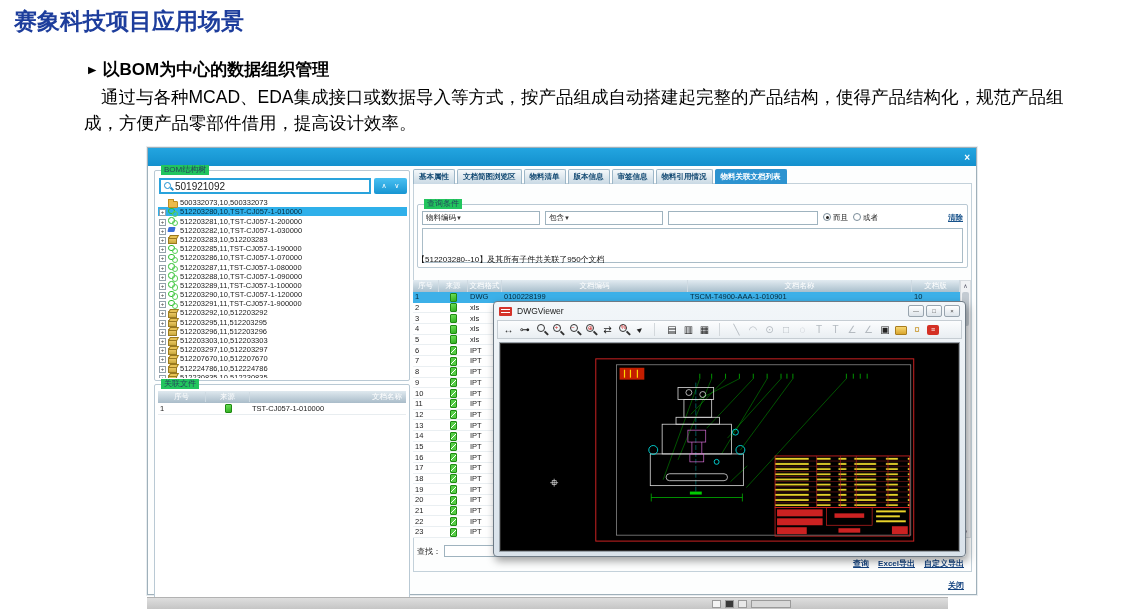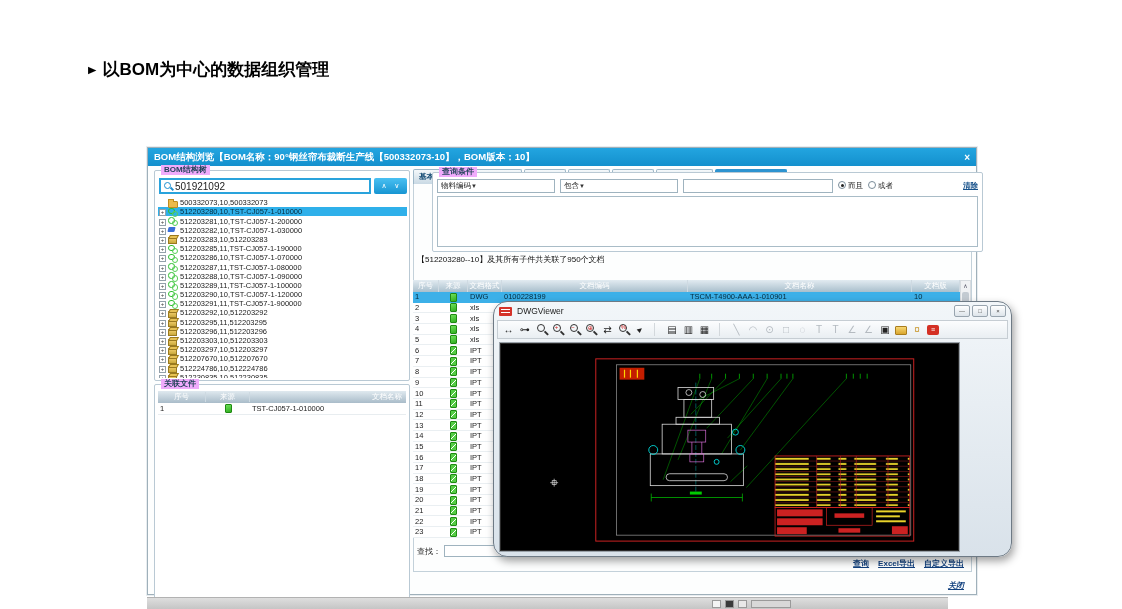--- a/index.html
+++ b/index.html
@@ -11,21 +11,21 @@
   #bullet-row{position:absolute;left:88px;top:58px;font-size:17px;font-weight:bold;color:#000;display:flex;align-items:center;}
   #bullet-row .arrow{font-size:11px;margin-right:6px;transform:scaleY(.9);}
   #para{position:absolute;left:84px;top:84px;width:990px;font-size:17.5px;line-height:26px;color:#000;text-indent:17px;}
 
   
   #win{position:absolute;left:147px;top:147px;width:830px;height:448px;background:#fdfefe;border:1px solid #9fb0ba;box-shadow:0 0 0 1px #e8edf0;}
   #win-titlebar{position:absolute;left:0;top:0;width:100%;height:18px;background:linear-gradient(#23a5e0,#1390cd);color:#fff;font-size:9.5px;font-weight:bold;display:flex;align-items:center;padding:0 6px;}
   #win-titlebar .close{margin-left:auto;font-size:10px;cursor:default;}
 
   .groupbox{position:absolute;border:1px solid #b9c9d4;border-radius:2px;background:#fff;}
-  .grouplabel{position:absolute;top:-6px;left:6px;background:#f0abfc;padding:0 3px;font-size:8px;font-weight:bold;color:#25455c;line-height:10px;}
+  .grouplabel{position:absolute;top:-6px;left:6px;background:#22c55e;padding:0 3px;font-size:8px;font-weight:normal;color:#25455c;line-height:10px;}
 
   
   #tree-group{left:6px;top:22px;width:256px;height:211px;}
   #tree-search{position:absolute;left:4px;top:7px;width:212px;height:16px;border:2px solid #29a3dc;background:#fff;display:flex;align-items:center;padding:0 2px;}
   #tree-search .magicon{position:relative;width:10px;height:10px;flex:none;}
   #tree-search .magicon::before{content:"";position:absolute;left:1px;top:1px;width:5px;height:5px;border:1.6px solid #1c8fd0;border-radius:50%;}
   #tree-search .magicon::after{content:"";position:absolute;left:7px;top:7px;width:4px;height:1.8px;background:#1c8fd0;transform:rotate(45deg);}
   #tree-search input{border:none;outline:none;font-size:10px;width:100%;padding:0 2px;color:#222;}
   #tree-updown{position:absolute;left:219px;top:7px;width:33px;height:16px;background:linear-gradient(#49c0f2,#1795d2);border-radius:2px;color:#fff;font-size:7px;display:flex;align-items:center;justify-content:space-evenly;}
   #tree-list{position:absolute;left:3px;top:27px;right:2px;bottom:2px;overflow:hidden;}
@@ -60,21 +60,21 @@
   .hscroll .hbtn{width:10px;text-align:center;line-height:7px;}
   .hscroll .htrack{flex:1;height:100%;position:relative;}
   .hscroll .hthumb{position:absolute;left:18%;right:0;top:0;bottom:0;background:#b5b5b5;border-radius:1px;}
 
   
   #right-frame{position:absolute;left:265px;top:35px;width:559px;height:389px;border:1px solid #c3d1da;pointer-events:none;}
   #tabs{position:absolute;left:265px;top:21px;height:15px;display:flex;gap:2px;}
   .tab{padding:2px 5px 1px;font-size:7.5px;font-weight:bold;color:#134a73;background:linear-gradient(#f4f8fa,#c9d9e4);border:1px solid #9db7c8;border-bottom:none;border-radius:2px 2px 0 0;white-space:nowrap;}
   .tab.active{background:#2d93d0;color:#fff;border-color:#2d93d0;}
 
-  #query-group{left:269px;top:24px;width:551px;height:80px;margin-left:15px;}
+  #query-group{left:269px;top:56px;width:551px;height:64px;}
   #query-row{position:absolute;left:4px;top:5px;right:4px;height:15px;display:flex;align-items:center;gap:5px;font-size:7.5px;color:#222;}
   .ddl{width:118px;height:14px;border:1px solid #9fb3bf;background:#fff;display:flex;align-items:center;padding:0 3px;}
   .ddl .arr{font-size:6px;color:#333;}
   #query-input{width:150px;height:14px;border:1px solid #9fb3bf;background:#fff;}
   .rad{display:inline-block;width:8px;height:8px;border:1px solid #7a8c99;border-radius:50%;background:#fff;position:relative;vertical-align:-1px;margin-right:2px;}
   .rad.on::before{content:"";position:absolute;left:2px;top:2px;width:3px;height:3px;border-radius:50%;background:#222;}
   #clear-link{margin-left:auto;color:#16518a;text-decoration:underline;font-weight:bold;}
   #query-listbox{position:absolute;left:4px;top:23px;right:4px;bottom:4px;border:1px solid #a9bcc7;background:#fff;}
 
   #doc-summary{position:absolute;left:269px;top:106px;font-size:8px;color:#111;}
@@ -100,24 +100,24 @@
   .redact.show{display:block;height:6px;width:85%;background:#bfcbd7;border-radius:1px;filter:blur(1.2px);}
   #vscroll{position:absolute;left:812px;top:132px;width:11px;height:258px;background:#f0f2f4;border:1px solid #d7dce0;font-size:6px;color:#556;display:flex;flex-direction:column;align-items:center;}
   #vscroll .vbtn{height:10px;line-height:10px;}
   #vscroll .vthumb{width:7px;height:34px;background:#c3cbd2;border-radius:2px;margin-top:1px;}
   #vscroll .vbtn.bot{margin-top:auto;}
 
   #find-row{position:absolute;left:269px;top:397px;display:flex;align-items:center;font-size:8px;color:#222;gap:3px;}
   #find-row input{width:62px;height:12px;border:1px solid #9fb3bf;}
   #footer-links{position:absolute;right:12px;top:410px;display:flex;gap:9px;font-size:8px;font-weight:bold;}
   #footer-links span{color:#11407e;text-decoration:underline;}
-  #close-link{position:absolute;right:12px;top:432px;font-size:8px;font-weight:bold;color:#11407e;text-decoration:underline;font-style:italic;}
+  #close-link{position:absolute;right:12px;top:432px;font-size:8px;font-weight:bold;color:#11407e;text-decoration:underline;}
 
   
-  #dwg{position:absolute;left:493px;top:301px;width:519px;height:256px;background:linear-gradient(#f2f6f9,#d9e2ea);border:1px solid #6e7a85;border-radius:14px;box-shadow:2px 4px 9px rgba(0,0,0,.38);z-index:5;}
+  #dwg{position:absolute;left:493px;top:301px;width:473px;height:256px;background:linear-gradient(#f2f6f9,#d9e2ea);border:1px solid #6e7a85;border-radius:4px;box-shadow:2px 4px 9px rgba(0,0,0,.38);z-index:5;}
   #dwg-titlebar{position:absolute;left:0;top:0;right:0;height:18px;display:flex;align-items:center;padding:0 5px;}
   #dwg-logo{width:13px;height:9px;background:#d4332a;border-radius:1px;position:relative;flex:none;}
   #dwg-logo::before{content:"";position:absolute;left:2px;top:2px;right:2px;height:1.5px;background:#fff;box-shadow:0 3px 0 #fff;}
   #dwg-title{font-size:8.5px;color:#222;margin-left:5px;}
   #dwg-btns{margin-left:auto;display:flex;gap:2px;}
   .wbtn{width:16px;height:12px;border:1px solid #98a4ae;border-radius:2px;background:linear-gradient(#fff,#dde4ea);font-size:6px;color:#444;display:flex;align-items:center;justify-content:center;}
   #dwg-toolbar{position:absolute;left:3px;top:18px;right:3px;height:19px;background:linear-gradient(#fcfdfe,#e9eef2);border:1px solid #c6cdd3;display:flex;align-items:center;padding:0 4px;gap:3.5px;}
   .tbi{position:relative;display:inline-flex;width:13px;height:13px;align-items:center;justify-content:center;color:#222;flex:none;}
   .tbi b{font-weight:normal;font-size:10px;line-height:13px;}
   .tbi i{font-style:normal;}
@@ -136,31 +136,32 @@
 
   
   #taskbar{position:absolute;left:147px;top:597px;width:801px;height:12px;background:linear-gradient(#dedede,#c5c5c5);border-top:1px solid #b2b2b2;}
   #taskbar .tkico{position:absolute;top:2px;width:9px;height:8px;border:1px solid #9a9a9a;}
 </style>
 </head>
 <body>
 
 <div id="stage">
 
+  <div id="slide-title">赛象科技项目应用场景</div>
 
   <div id="bullet-row">
     <span class="arrow">▶</span>
     <span>以BOM为中心的数据组织管理</span>
   </div>
 
+  <div id="para">通过与各种MCAD、EDA集成接口或数据导入等方式，按产品组成自动搭建起完整的产品结构，使得产品结构化，规范产品组成，方便产品零部件借用，提高设计效率。</div>
 
   <div id="win">
 
     <div id="win-titlebar">
-      <span>BOM结构浏览【BOM名称：90°钢丝帘布裁断生产线【500332073-10】，BOM版本：10】</span>
       <span class="close">×</span>
     </div>
 
     <div class="groupbox" id="tree-group">
       <span class="grouplabel">BOM结构树</span>
       <div id="tree-search">
         <span class="magicon"></span>
         <input readonly="" value="501921092" style="">
       </div>
       <div id="tree-updown">

